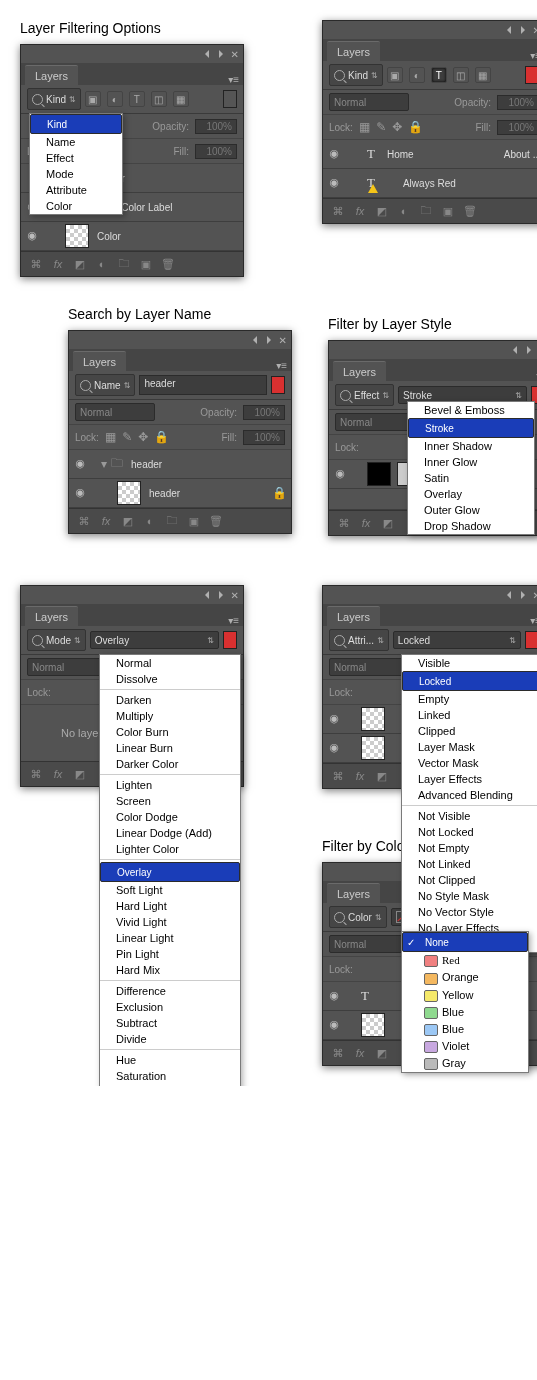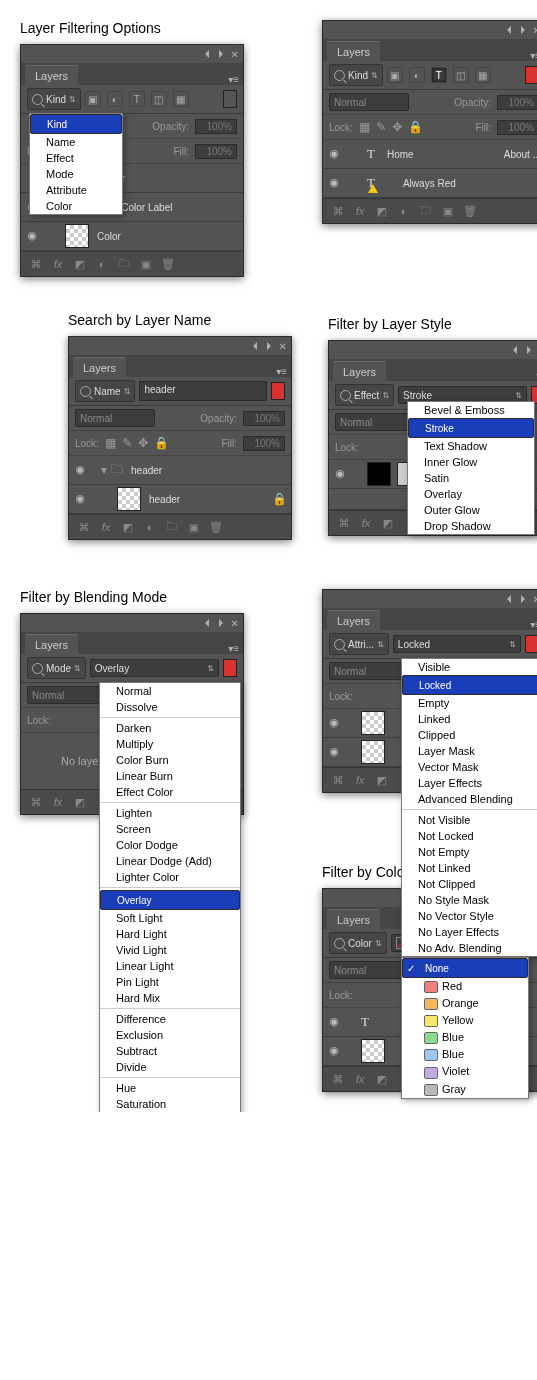--- a/index.html
+++ b/index.html
@@ -199,21 +199,21 @@
           </span>
           <span class="bic">◩</span>
           <span class="bic">◐</span>
           <span class="bic">🗀</span>
           <span class="bic">▣</span>
           <span class="bic">🗑</span>
         </div>
 </div>
 </div>
 
-<div class="cell" style="margin-top:26px;padding-left:48px;">
+<div class="cell" style="margin-top:20px;padding-left:48px;">
 <div class="caption">Search by Layer Name</div>
 <div class="panel">
   <div class="titlebar">
           <span class="caret caret-l"></span>
           <span class="caret caret-r"></span>
           <span class="close-x">✕</span>
         </div>
   <div class="tabs">
           <div class="tab">Layers</div>
           <div class="panel-menu">▾≡</div>
@@ -317,32 +317,31 @@
           </span>
           <span class="bic">◩</span>
           <span class="bic">◐</span>
           <span class="bic">🗀</span>
           <span class="bic">▣</span>
           <span class="bic">🗑</span>
         </div>
   <div class="dropdown" style="left:78px; top:60px; width:126px;">
     <div class="dd-item">Bevel &amp; Emboss</div>
     <div class="dd-item sel">Stroke</div>
-    <div class="dd-item">Text Shadow</div>
+    <div class="dd-item">Inner Shadow</div>
     <div class="dd-item">Inner Glow</div>
     <div class="dd-item">Satin</div>
     <div class="dd-item">Overlay</div>
     <div class="dd-item">Outer Glow</div>
     <div class="dd-item">Drop Shadow</div>
   </div>
 </div>
 </div>
 
 <div class="cell" style="margin-top:40px;">
-<div class="caption">Filter by Blending Mode</div>
 <div class="panel">
   <div class="titlebar">
           <span class="caret caret-l"></span>
           <span class="caret caret-r"></span>
           <span class="close-x">✕</span>
         </div>
   <div class="tabs">
           <div class="tab">Layers</div>
           <div class="panel-menu">▾≡</div>
         </div>
@@ -377,21 +376,21 @@
           <span class="bic">🗑</span>
         </div>
   <div class="dropdown" style="left:78px; top:68px; width:140px;" id="dd-mode">
           <div class="dd-item">Normal</div>
           <div class="dd-item">Dissolve</div>
           <div class="dd-sep"></div>
           <div class="dd-item">Darken</div>
           <div class="dd-item">Multiply</div>
           <div class="dd-item">Color Burn</div>
           <div class="dd-item">Linear Burn</div>
-          <div class="dd-item">Effect Color</div>
+          <div class="dd-item">Darker Color</div>
           <div class="dd-sep"></div>
           <div class="dd-item">Lighten</div>
           <div class="dd-item">Screen</div>
           <div class="dd-item">Color Dodge</div>
           <div class="dd-item">Linear Dodge (Add)</div>
           <div class="dd-item">Lighter Color</div>
           <div class="dd-sep"></div>
           <div class="dd-item sel">Overlay</div>
           <div class="dd-item">Soft Light</div>
           <div class="dd-item">Hard Light</div>
@@ -546,21 +545,21 @@
           <span class="bic">◐</span>
           <span class="bic">🗀</span>
           <span class="bic">▣</span>
           <span class="bic">🗑</span>
         </div>
   <div class="dropdown" style="left:78px; top:68px; width:126px;" id="dd-color">
           <div class="dd-item sel" style="position: relative; padding-left: 22px;">
             <span class="dd-check" style="color: rgb(255, 255, 255);">✓</span>
             <span>None</span>
           </div>
-          <div class="dd-item" style="position: relative; padding-left: 22px;"><span class="swatch" style="background: rgb(240, 128, 128);"></span><span>Red</span></div>
+          <div class="dd-item" style="position: relative; padding-left: 22px; font-family: Liberation Serif, serif;"><span class="swatch" style="background: rgb(240, 128, 128);"></span><span>Red</span></div>
           <div class="dd-item" style="position: relative; padding-left: 22px;"><span class="swatch" style="background: rgb(244, 184, 96);"></span><span>Orange</span></div>
           <div class="dd-item" style="position: relative; padding-left: 22px;"><span class="swatch" style="background: rgb(245, 233, 106);"></span><span>Yellow</span></div>
           <div class="dd-item" style="position: relative; padding-left: 22px;"><span class="swatch" style="background: rgb(143, 217, 143);"></span><span>Blue</span></div>
           <div class="dd-item" style="position: relative; padding-left: 22px;"><span class="swatch" style="background: rgb(156, 200, 245);"></span><span>Blue</span></div>
           <div class="dd-item" style="position: relative; padding-left: 22px;"><span class="swatch" style="background: rgb(200, 168, 224);"></span><span>Violet</span></div>
           <div class="dd-item" style="position: relative; padding-left: 22px;"><span class="swatch" style="background: rgb(186, 186, 186);"></span><span>Gray</span></div>
         </div>
 </div>
 </div>
 

